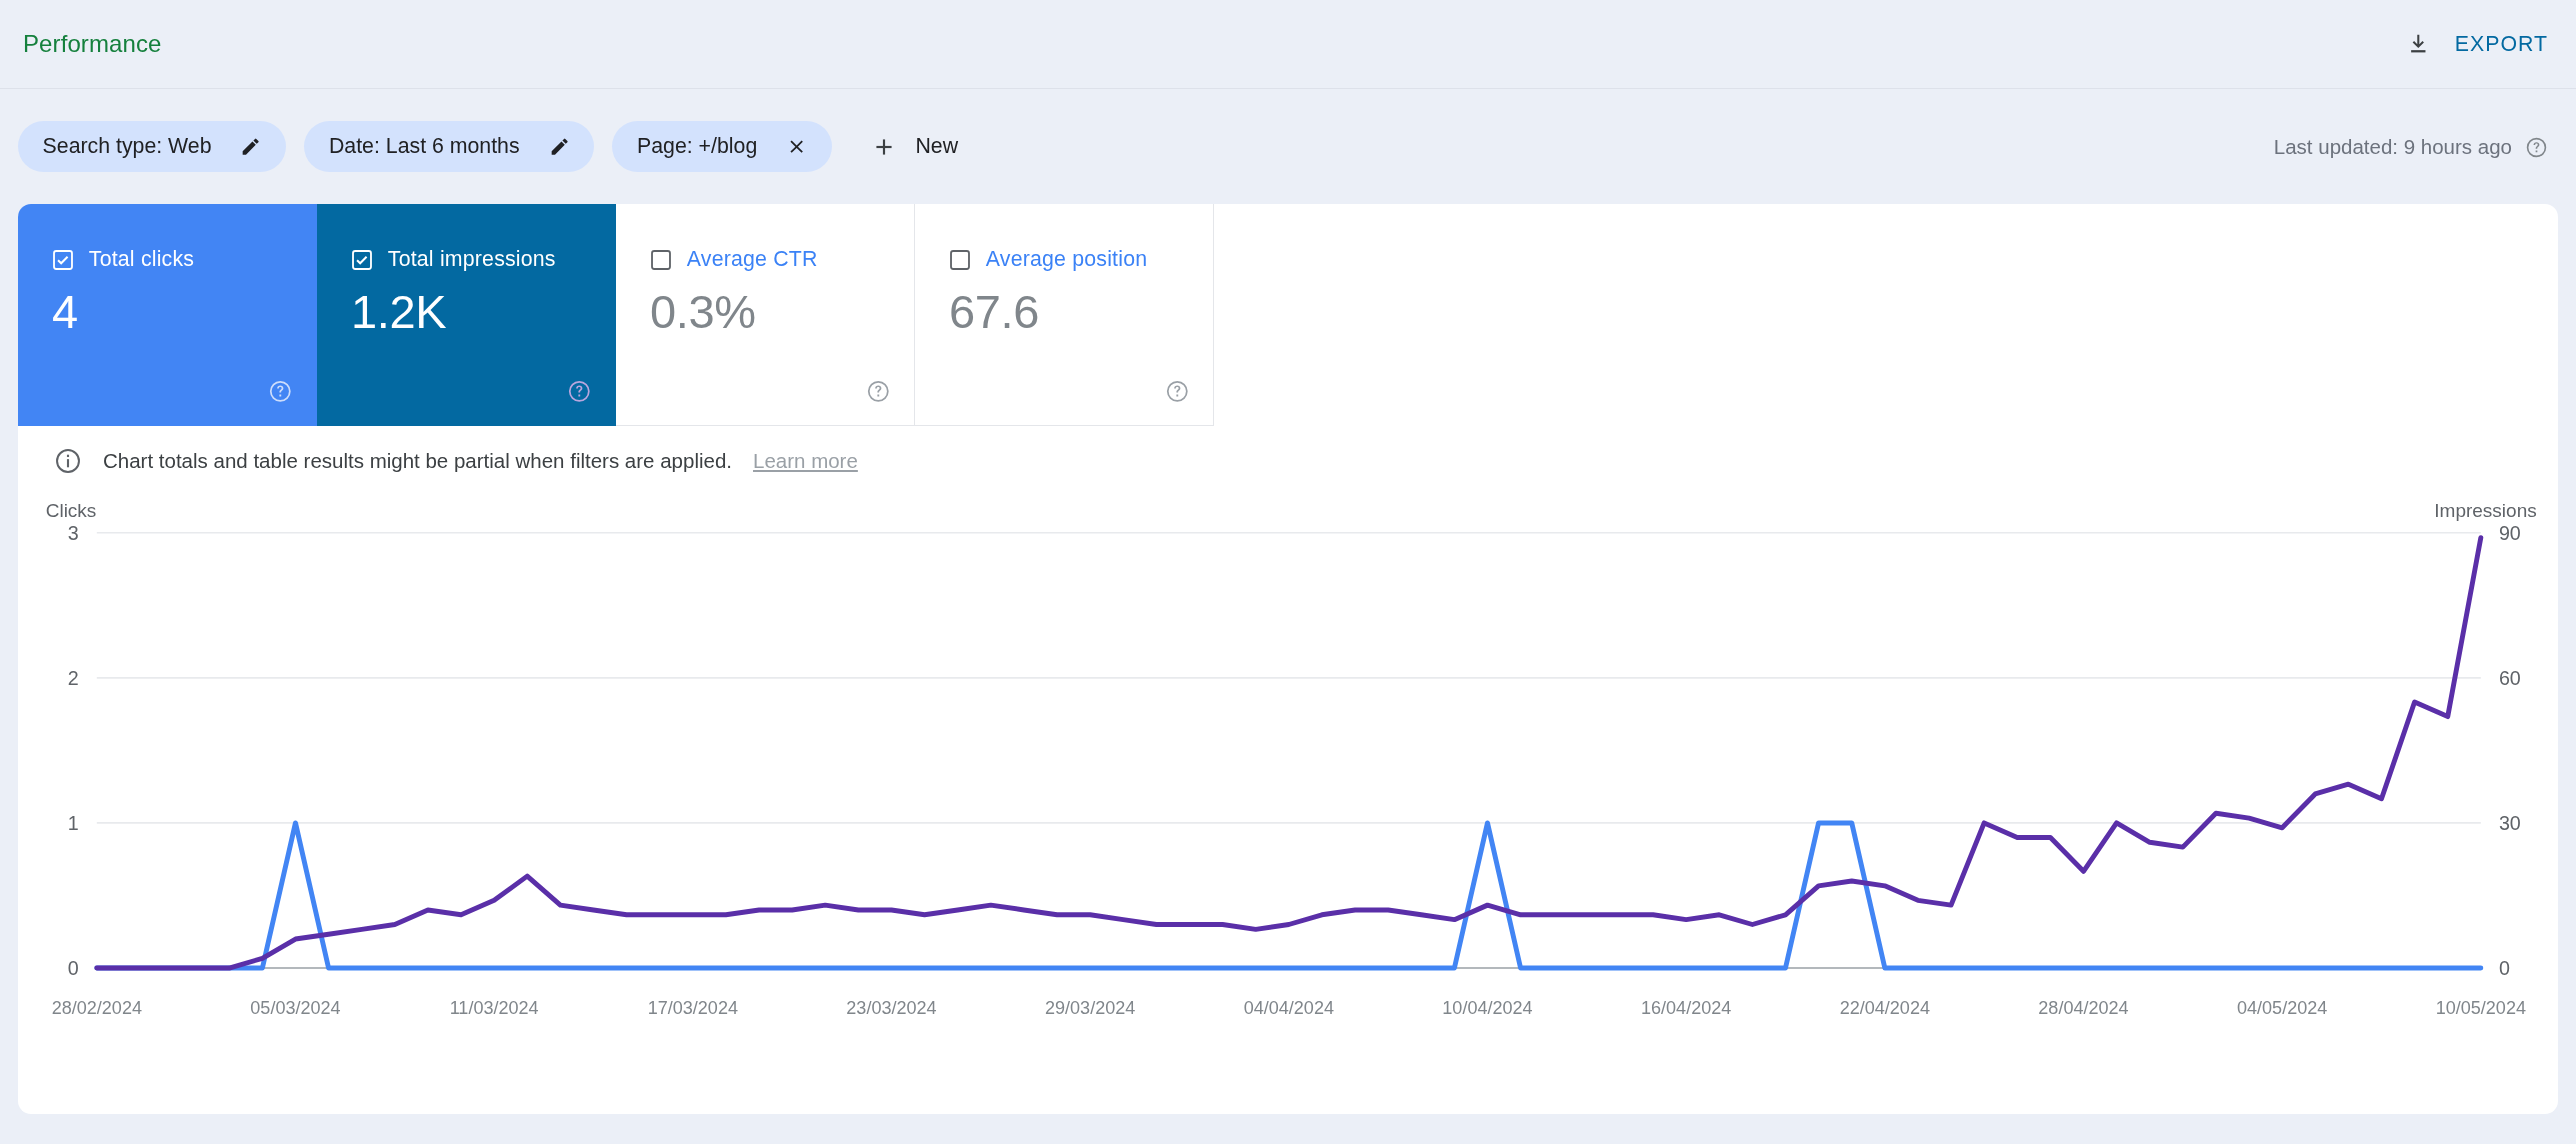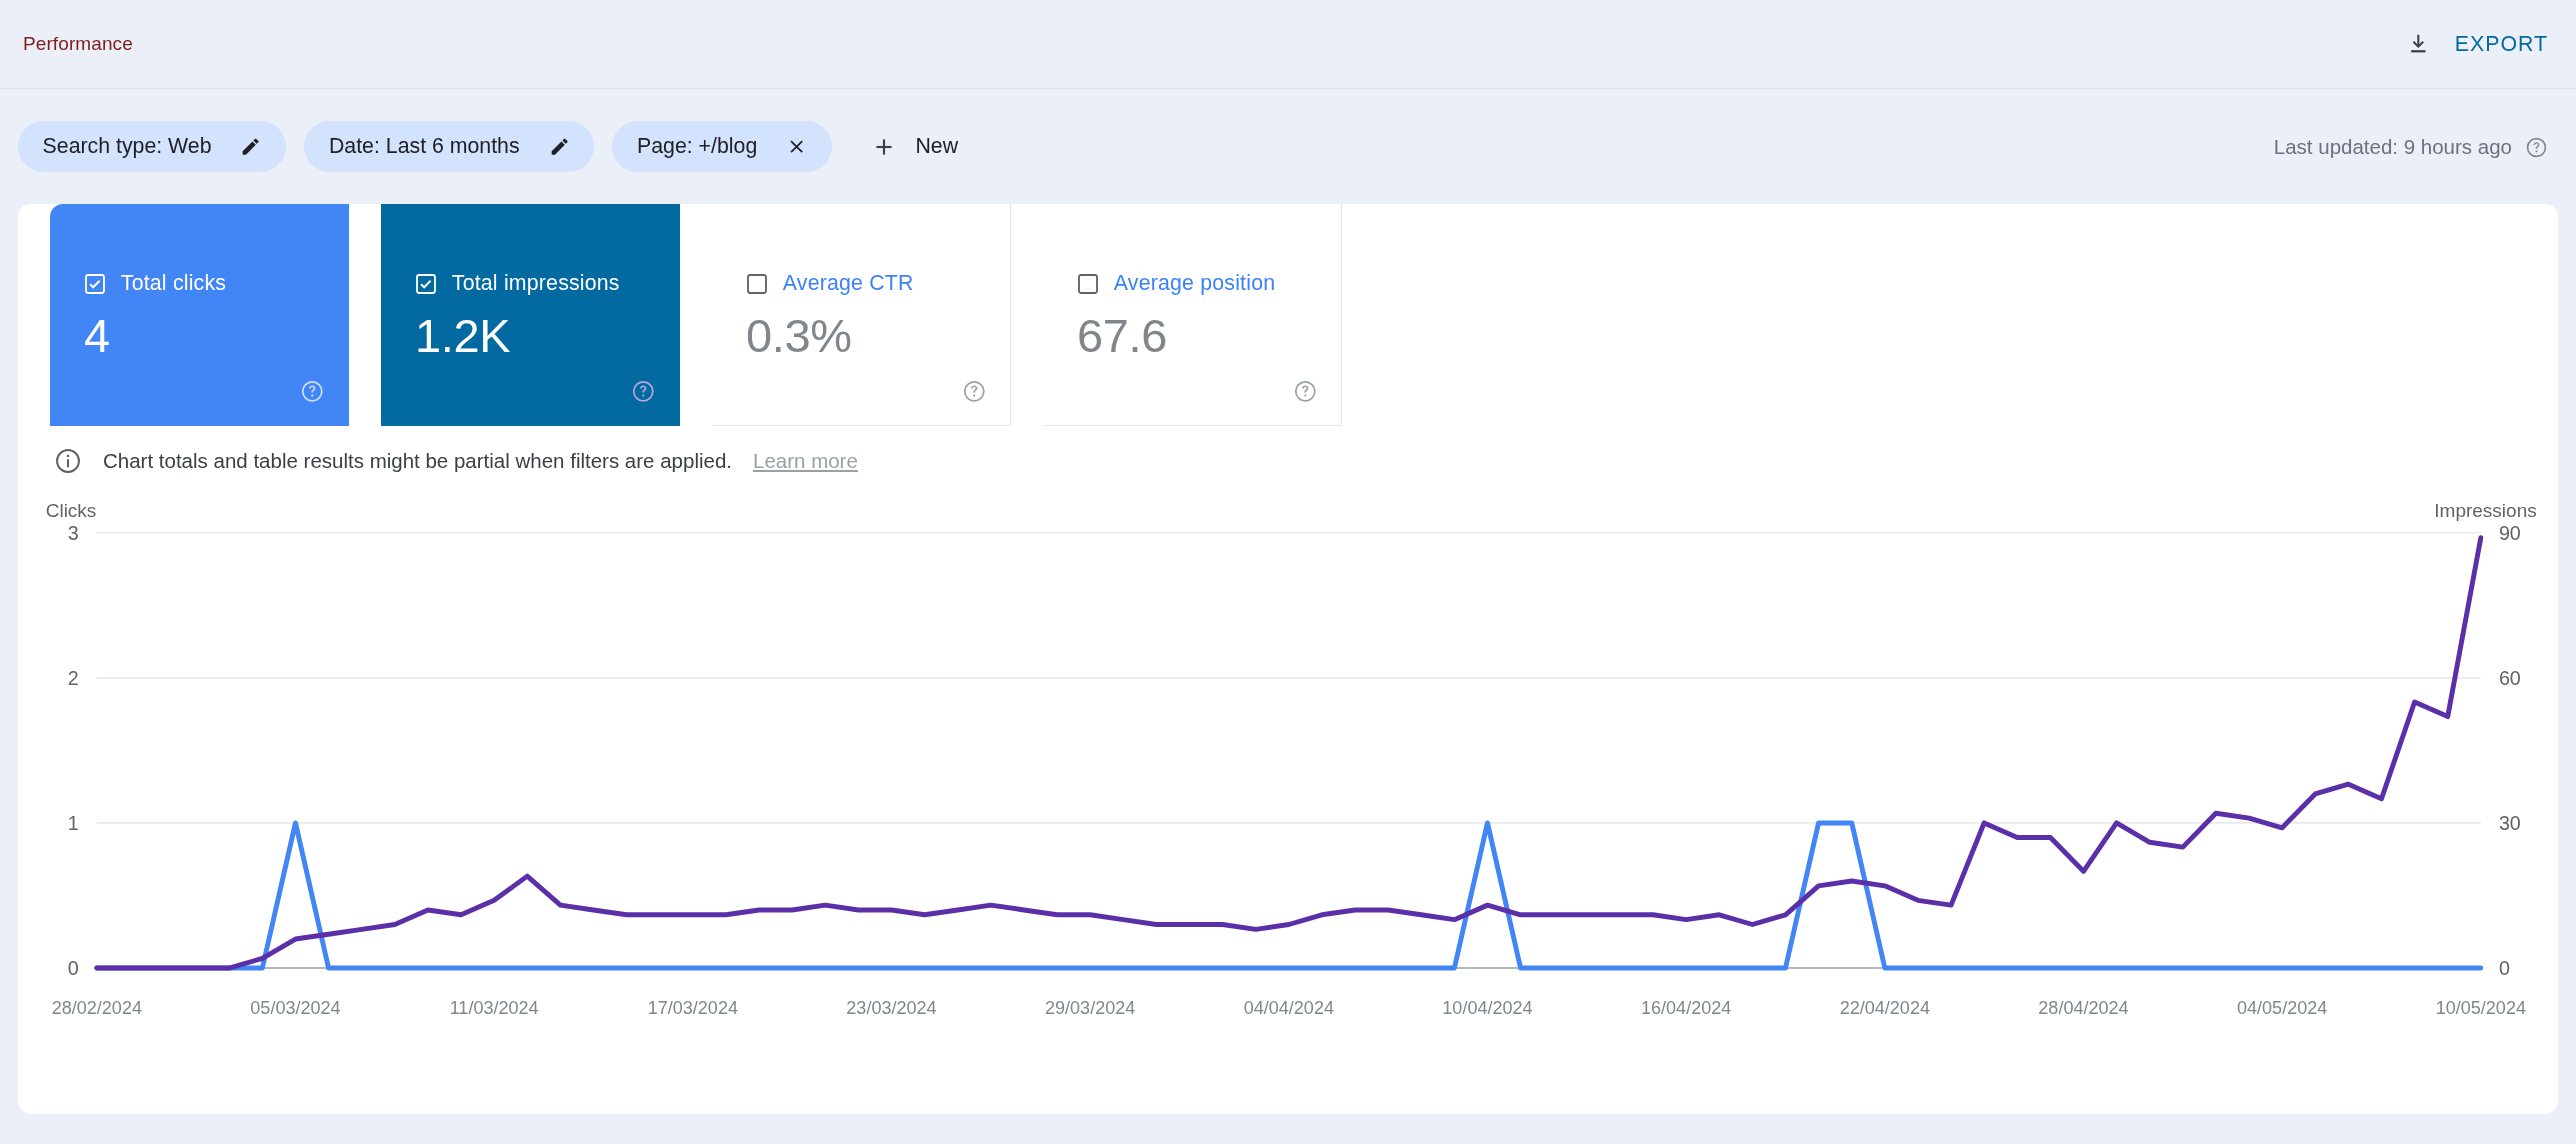--- a/index.html
+++ b/index.html
@@ -11,21 +11,21 @@
   }
   .page { position: relative; width: 2576px; height: 1144px; background: #ebeff7; }
 
   
   .header {
     position: absolute; left: 0; top: 0; width: 2576px; height: 89px;
     display: flex; align-items: center; justify-content: space-between;
     padding: 0 28px 0 23px;
     border-bottom: 0.8px solid #dde1ea;
   }
-  .page-title { font-size: 19px; color: #7f1d1d; font-weight: 400; letter-spacing: 0.1px; }
+  .page-title { font-size: 24px; color: #15803d; font-weight: 400; letter-spacing: 0.1px; }
   .export-btn {
     display: flex; align-items: center; gap: 24px;
     color: #0369a1; font-size: 21.3px; letter-spacing: 1px; cursor: pointer;
   }
   .dl-icon { width: 24.6px; height: 26px; display: block; }
 
   
   .filterbar {
     position: absolute; left: 0; top: 89px; width: 2576px; height: 115px;
     display: flex; align-items: center; padding: 0 28px 0 18px;
@@ -53,22 +53,22 @@
   .surface {
     position: absolute; left: 18px; top: 204px;
     width: 2540px; height: 910px;
     background: #ffffff; border-radius: 13px;
   }
 
   
   .metrics { position: absolute; left: 0; top: 0; display: flex; }
   .metric {
     width: 299px; height: 222px; position: relative;
-    padding: 67px 0 0 34px; cursor: pointer;
-    border-right: 0.8px solid #e4e6ea; border-bottom: 0.8px solid #e4e6ea; margin-left: 32px;
+    padding: 43px 0 0 34px; cursor: pointer;
+    border-right: 0.8px solid #e4e6ea; border-bottom: 0.8px solid #e4e6ea;
   }
   .metric.first { border-top-left-radius: 13px; }
   .metric.sel-blue   { background: #4285f4; border-right-color: rgba(0,0,0,0); border-bottom-color: rgba(0,0,0,0); }
   .metric.sel-purple { background: #0369a1; border-right-color: rgba(0,0,0,0); border-bottom-color: rgba(0,0,0,0); }
   .metric-head { display: flex; align-items: center; gap: 14.8px; }
   .cbox { width: 22px; height: 22px; border-radius: 2.5px; display:block; flex:0 0 auto; }
   .metric-label { font-size: 21.3px; letter-spacing: 0.2px; }
   .metric-value { margin-top: 11.5px; font-size: 47px; font-weight: 400; letter-spacing: -0.4px; }
   .metric.sel-blue .metric-label, .metric.sel-blue .metric-value,
   .metric.sel-purple .metric-label, .metric.sel-purple .metric-value { color: #ffffff; }

